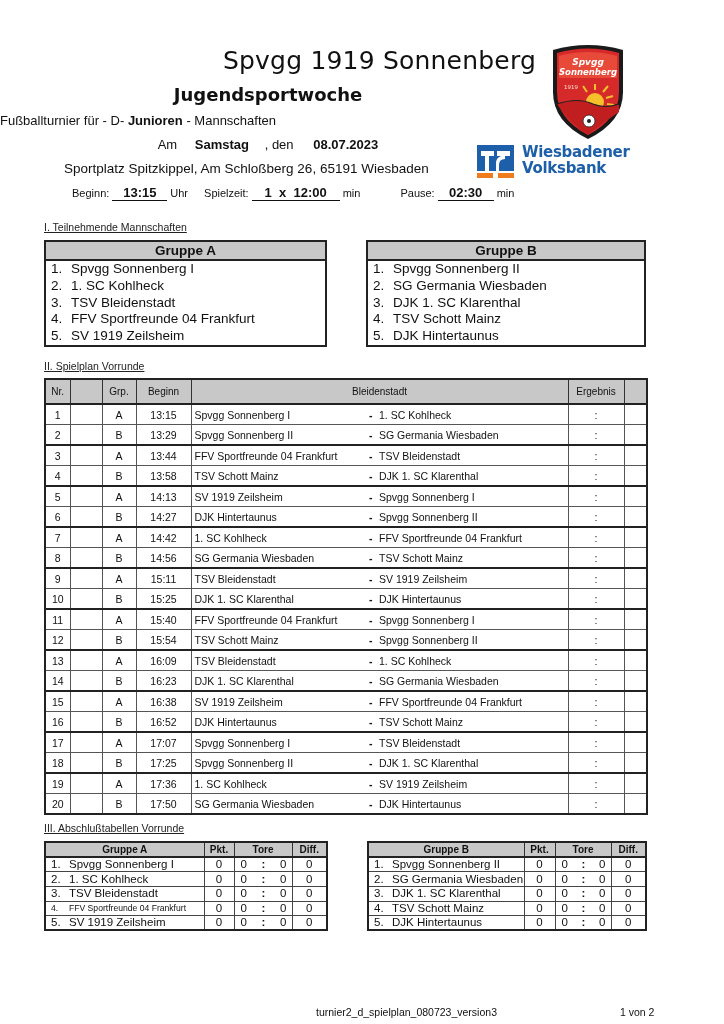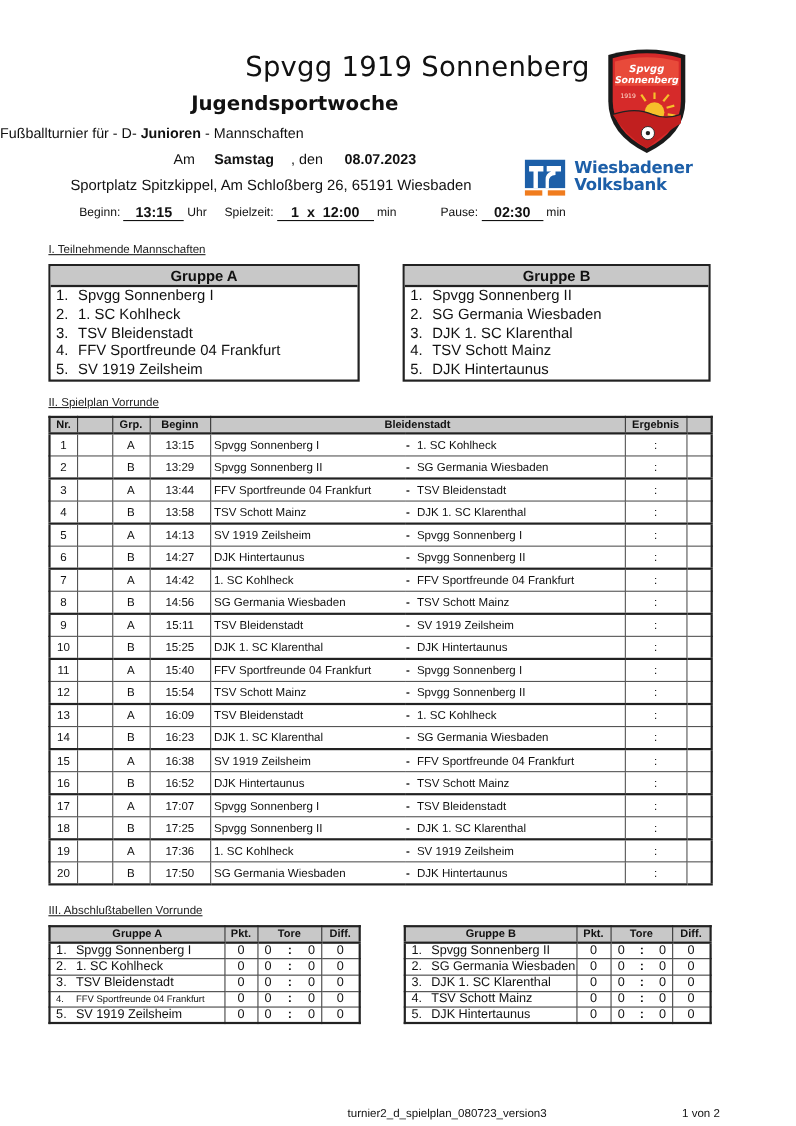--- a/index.html
+++ b/index.html
@@ -30,21 +30,21 @@
   .section { font-size: 10.5px; text-decoration: underline; color: #222; }
 
   
   .gtable { border: 2px solid #222; border-collapse: collapse; width: 283px; }
   .gtable .ghead { background: #c8c8c8; text-align: center; font-weight: bold; font-size: 13.5px; height: 19px; line-height: 17px; border-bottom: 2px solid #222; }
   .gtable .grow { font-size: 13.5px; height: 16.8px; line-height: 16.8px; padding-left: 5px; white-space: nowrap; }
   .gtable .grow .num { display:inline-block; width: 20px; }
 
   
   table.sched { border-collapse: collapse; position: absolute; left: 44px; top: 378px; width: 602px; table-layout: fixed; border: 2px solid #222; }
-  table.sched th { background: #c8c8c8; font-size: 10px; font-weight: bold; height: 15px; border: 1px solid #333; border-bottom: 2px solid #222; }
+  table.sched th { background: #c8c8c8; font-size: 10px; font-weight: normal; height: 25px; border: 1px solid #333; border-bottom: 2px solid #222; }
   table.sched td { font-size: 10.5px; height: 20.5px; border: 1px solid #555; white-space: nowrap; overflow: hidden; }
   table.sched tr.pair-end td { border-bottom: 2px solid #222; }
   table.sched td.c { text-align: center; }
   table.sched td.home { padding-left: 3px; border-right: none; }
   table.sched td.away { border-left: none; padding-left: 0; }
   table.sched .dash { display:inline-block; width: 10px; font-weight: bold; }
 
   
   table.stand { border-collapse: collapse; position: absolute; table-layout: fixed; border: 2px solid #222; }
   table.stand th { background: #c8c8c8; font-size: 10px; font-weight: bold; height: 15px; border: 1px solid #333; border-bottom: 2px solid #222; }

